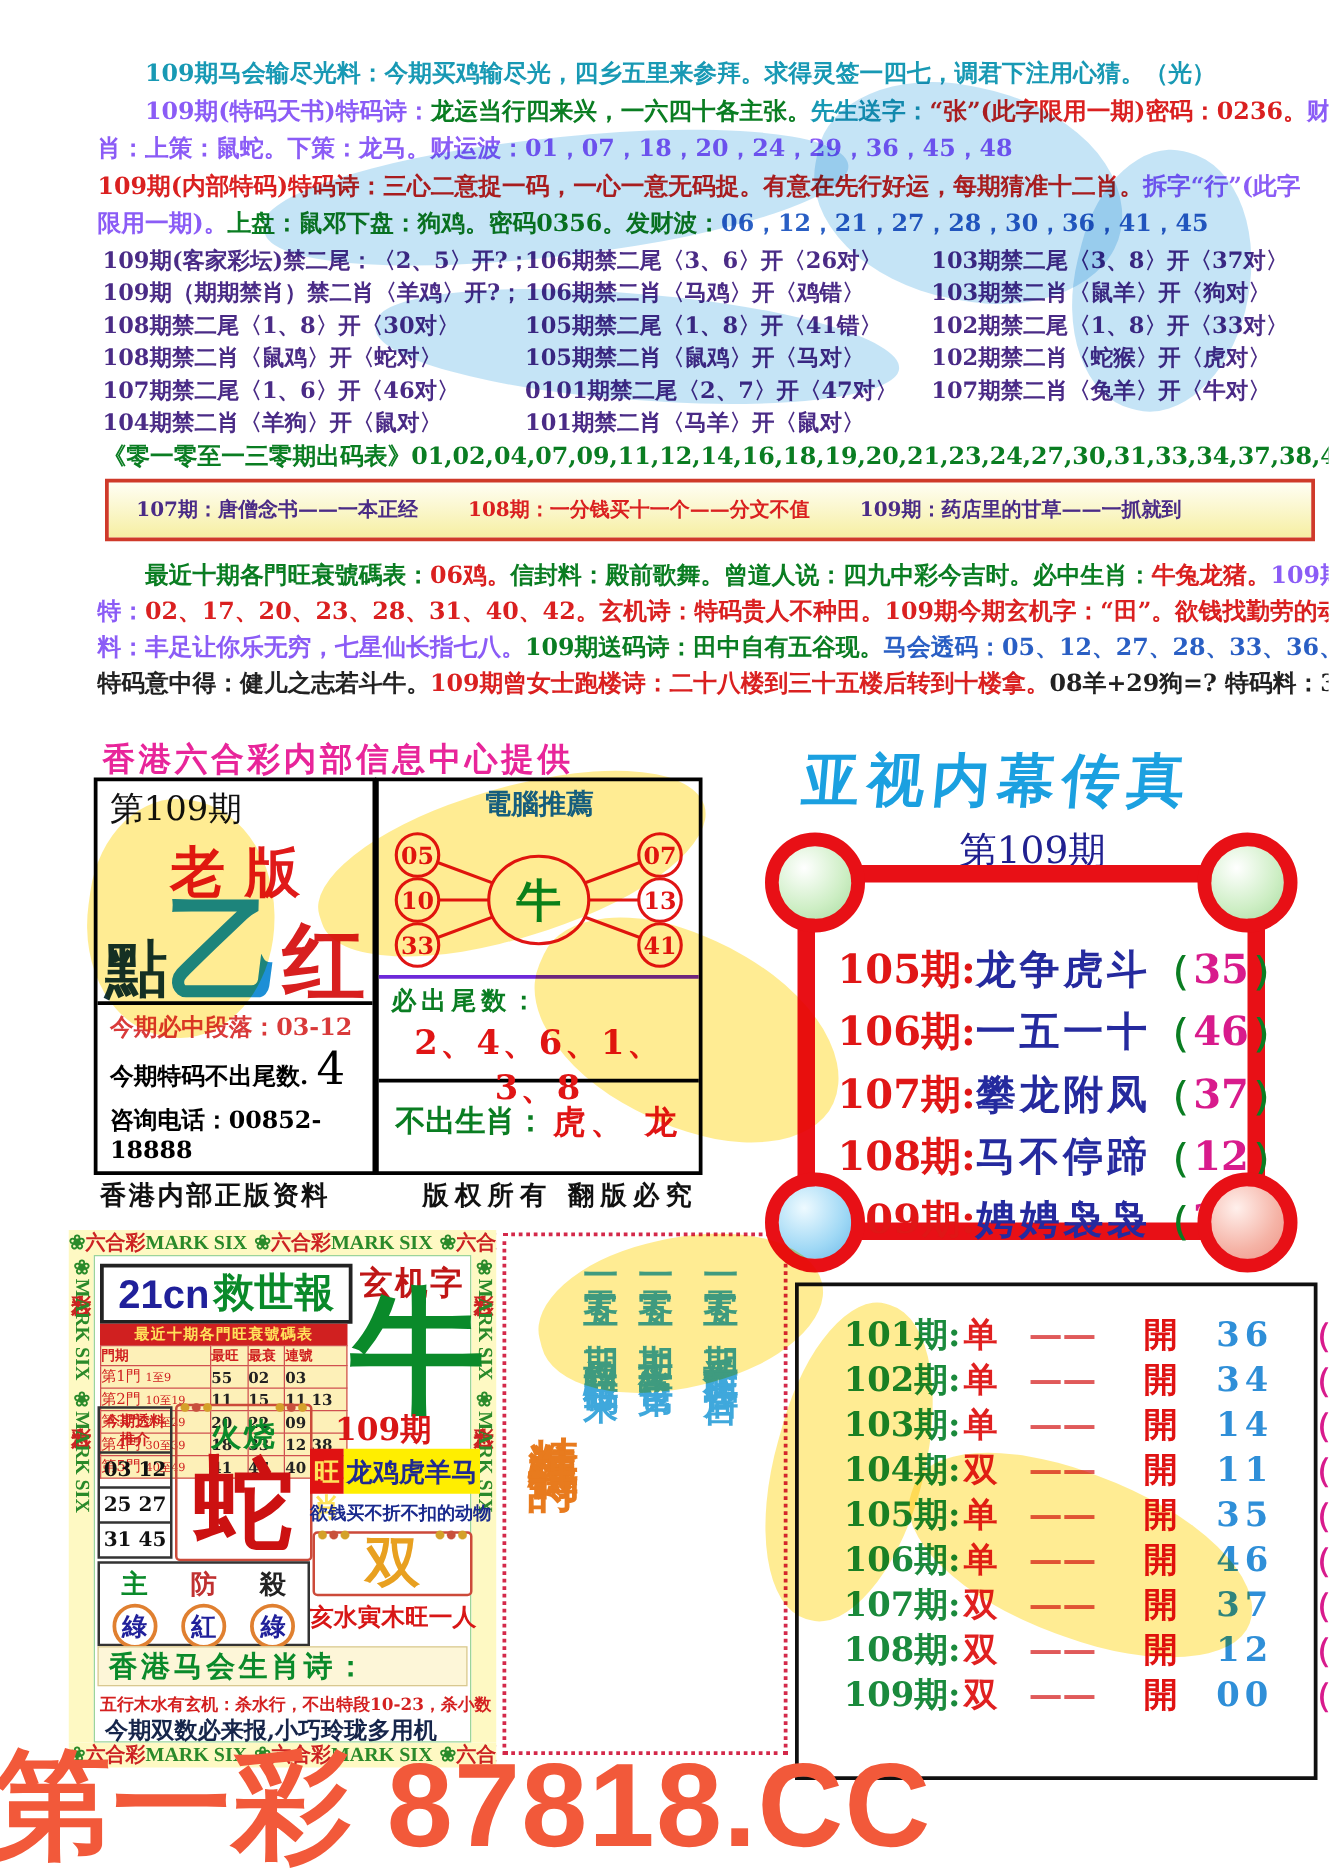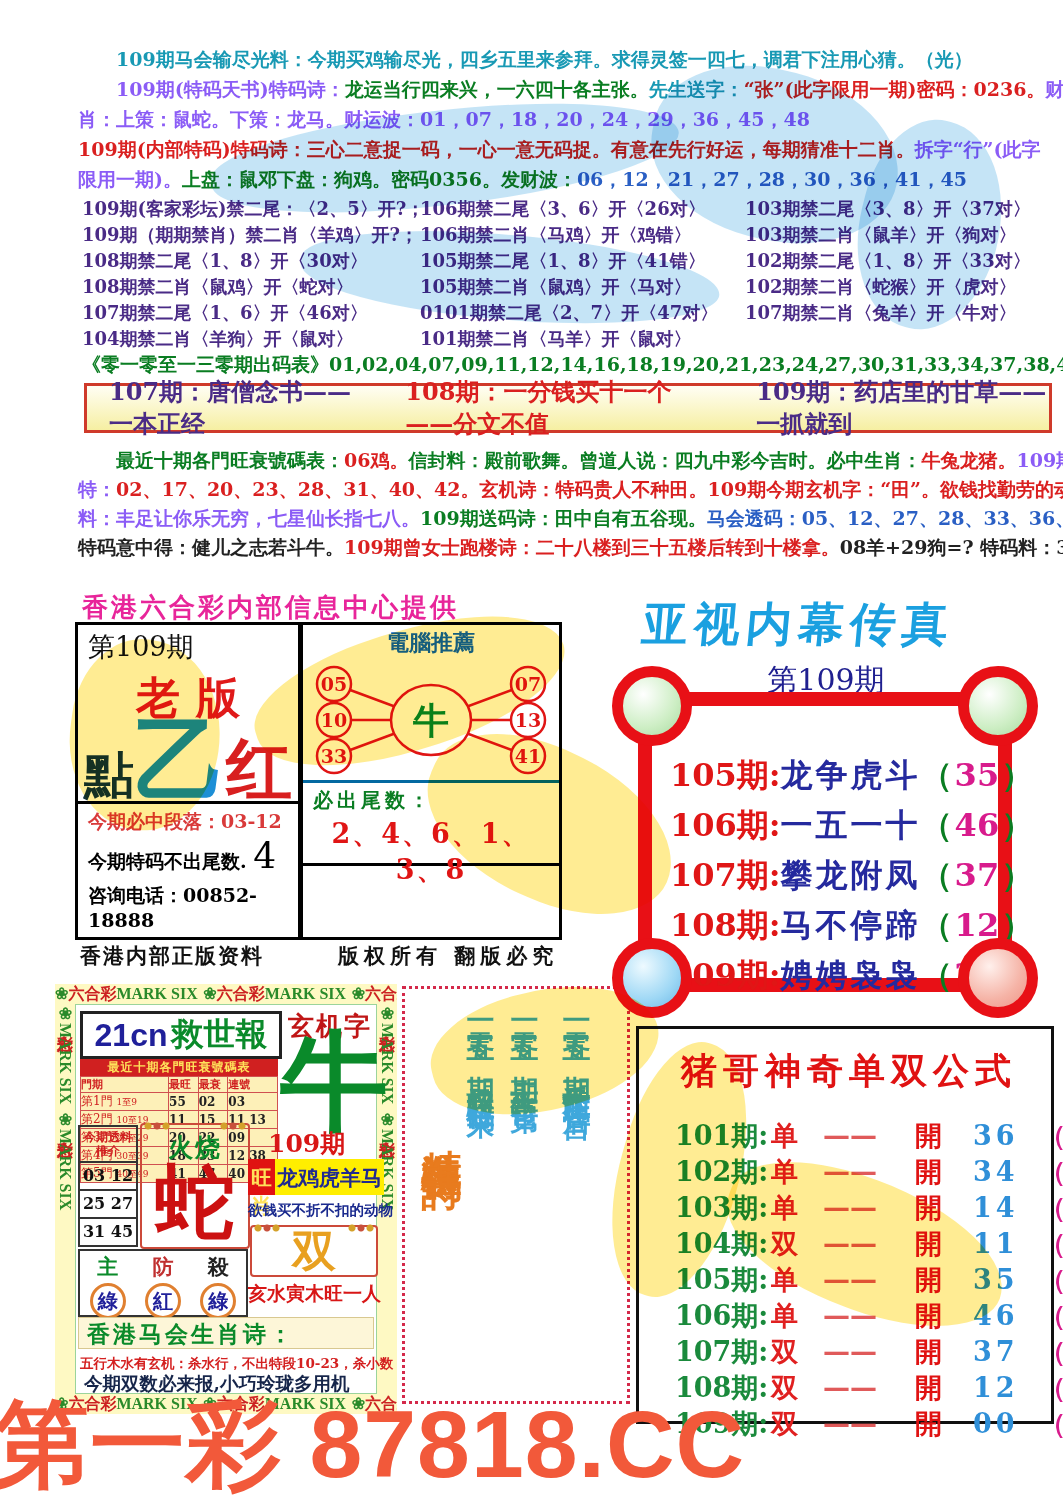--- a/index.html
+++ b/index.html
@@ -18,21 +18,21 @@
   .ind{padding-left:38px;}
   
   .bans{position:absolute;left:82px;top:196px;width:952px;display:grid;
         grid-template-columns:338px 325px 287px;grid-auto-rows:26px;
         font-size:18px;font-weight:bold;color:#4a2b86;z-index:2;}
   .bans span{white-space:nowrap;line-height:26px;}
   .chuma{position:absolute;left:82px;top:352px;font-size:19px;font-weight:bold;color:#0a7d22;white-space:nowrap;z-index:2;}
   
   .riddles{position:absolute;left:84px;top:383px;width:940px;height:44px;border:3px solid #cf3a2a;
            background:linear-gradient(180deg,#fffef4 0%,#f6efa2 100%);display:flex;align-items:center;
-           gap:40px;padding-left:22px;font-size:24px;font-weight:bold;z-index:2;}
+           gap:40px;padding-left:22px;font-size:16px;font-weight:bold;z-index:2;}
   
   .info{position:absolute;left:78px;top:446px;width:960px;font-size:19px;font-weight:bold;z-index:2;}
   .iline{white-space:nowrap;height:29px;line-height:29px;}
   
   .provider{position:absolute;left:82px;top:590px;font-family:"Liberation Sans",sans-serif;
             font-weight:bold;font-size:26px;color:#e8259a;letter-spacing:3px;z-index:2;}
   
   .obox{position:absolute;left:75px;top:622px;width:220px;height:312px;border:3px solid #000;z-index:2;}
   .ob-issue{position:absolute;left:10px;top:4px;font-size:27px;color:#111;}
   .ob-title{position:absolute;left:0;right:0;top:44px;text-align:center;color:#e01a1a;
@@ -43,21 +43,21 @@
   .ob-c3{font-size:66px;font-weight:bold;color:#d81f1f;line-height:.85;}
   .ob-div{position:absolute;left:0;right:0;top:176px;border-top:3px solid #000;}
   .ob-l1{position:absolute;left:10px;top:184px;color:#d93a3a;font-size:19px;font-weight:bold;}
   .ob-l2{position:absolute;left:10px;top:210px;color:#000;font-size:19px;font-weight:bold;}
   .ob-l2 .big4{font-size:36px;font-weight:normal;}
   .ob-l3{position:absolute;left:10px;top:258px;color:#000;font-size:19px;font-weight:bold;}
   .foot1{position:absolute;left:80px;top:942px;font-size:21px;font-weight:bold;color:#111;letter-spacing:2px;z-index:2;}
   .foot2{position:absolute;left:338px;top:942px;font-size:21px;font-weight:bold;color:#111;letter-spacing:5px;z-index:2;}
   
   .cbox{position:absolute;left:300px;top:622px;width:256px;height:312px;border:3px solid #000;z-index:2;}
-  .c-sec1{position:relative;height:155px;border-bottom:3px solid #0369a1;}
+  .c-sec1{position:relative;height:155px;border-bottom:3px solid #6d28d9;}
   .c-title{text-align:center;color:#1565d8;font-size:22px;font-weight:bold;padding-top:3px;}
   .c-sec2{position:relative;height:83px;border-bottom:3px solid #000;padding:4px 10px 0 10px;box-sizing:border-box;}
   .c-tl{color:#0a7d22;font-size:20px;font-weight:bold;letter-spacing:4px;}
   .c-tails{text-align:center;color:#e01515;font-size:27px;font-weight:bold;letter-spacing:2px;margin-top:2px;}
   .c-sec3{height:62px;display:flex;align-items:center;justify-content:center;gap:6px;}
   .c-sxl{color:#0a7d22;font-size:24px;font-weight:bold;}
   .c-sx{color:#e01515;font-size:26px;font-weight:bold;letter-spacing:4px;}
   
   .atv-title{position:absolute;left:642px;top:594px;font-size:46px;font-weight:bold;color:#1ba0e0;
              letter-spacing:6px;transform:skewX(-5deg);z-index:2;white-space:nowrap;}
@@ -254,40 +254,43 @@
           <text x="222" y="69">13</text>
           <text x="222" y="105">41</text>
         </g>
         <text x="125" y="75" fill="#0a8a2a" font-size="36" font-weight="bold" text-anchor="middle" font-family="'DejaVu Serif',serif">牛</text>
       </svg>
     </div>
     <div class="c-sec2">
       <div class="c-tl">必出尾数：</div>
       <div class="c-tails">2、4、6、1、3、8</div>
     </div>
+    <div class="c-sec3">
+      <span class="c-sxl">不出生肖：</span>
+      <span class="c-sx">虎、 龙</span>
+    </div>
   </div>
 
   <div class="atv-title">亚视内幕传真</div>
   <div class="atv-issue">第109期</div>
   <div class="atv-box">
     <div class="atv-list">
       <div class="atv-row"><span class="atv-q">105期:</span><span class="atv-t">龙争虎斗</span><span class="atv-p">（</span><span class="atv-n">35</span><span class="atv-p">）</span></div>
       <div class="atv-row"><span class="atv-q">106期:</span><span class="atv-t">一五一十</span><span class="atv-p">（</span><span class="atv-n">46</span><span class="atv-p">）</span></div>
       <div class="atv-row"><span class="atv-q">107期:</span><span class="atv-t">攀龙附凤</span><span class="atv-p">（</span><span class="atv-n">37</span><span class="atv-p">）</span></div>
       <div class="atv-row"><span class="atv-q">108期:</span><span class="atv-t">马不停蹄</span><span class="atv-p">（</span><span class="atv-n">12</span><span class="atv-p">）</span></div>
       <div class="atv-row"><span class="atv-q">109期:</span><span class="atv-t">娉娉袅袅</span><span class="atv-p">（</span><span class="atv-n red">?</span><span class="atv-p">）</span></div>
     </div>
   </div>
   <div class="corner cg" style="left:612px;top:666px;"></div>
   <div class="corner cg" style="left:958px;top:666px;"></div>
   <div class="corner cb" style="left:612px;top:938px;"></div>
   <div class="corner cr" style="left:958px;top:938px;"></div>
 
   <div class="pig">
-    <div class="pig-title">猪哥神奇单双公式</div>
     <div class="pig-rows">
       <div class="pig-row"><span class="pq">101期:</span><span class="psd">单</span><span class="pdash">——</span><span class="popen">開</span><span class="pn">36</span><span class="pa">（龙）</span></div>
       <div class="pig-row"><span class="pq">102期:</span><span class="psd">单</span><span class="pdash">——</span><span class="popen">開</span><span class="pn">34</span><span class="pa">（马）</span></div>
       <div class="pig-row"><span class="pq">103期:</span><span class="psd">单</span><span class="pdash">——</span><span class="popen">開</span><span class="pn">14</span><span class="pa">（虎）</span></div>
       <div class="pig-row"><span class="pq">104期:</span><span class="psd">双</span><span class="pdash">——</span><span class="popen">開</span><span class="pn">11</span><span class="pa">（蛇）</span></div>
       <div class="pig-row"><span class="pq">105期:</span><span class="psd">单</span><span class="pdash">——</span><span class="popen">開</span><span class="pn">35</span><span class="pa">（蛇）</span></div>
       <div class="pig-row"><span class="pq">106期:</span><span class="psd">单</span><span class="pdash">——</span><span class="popen">開</span><span class="pn">46</span><span class="pa">（马）</span></div>
       <div class="pig-row"><span class="pq">107期:</span><span class="psd">双</span><span class="pdash">——</span><span class="popen">開</span><span class="pn">37</span><span class="pa">（兔）</span></div>
       <div class="pig-row"><span class="pq">108期:</span><span class="psd">双</span><span class="pdash">——</span><span class="popen">開</span><span class="pn">12</span><span class="pa">（龙）</span></div>
       <div class="pig-row"><span class="pq">109期:</span><span class="psd">双</span><span class="pdash">——</span><span class="popen">開</span><span class="pn">00</span><span class="pa">（?）</span></div>

